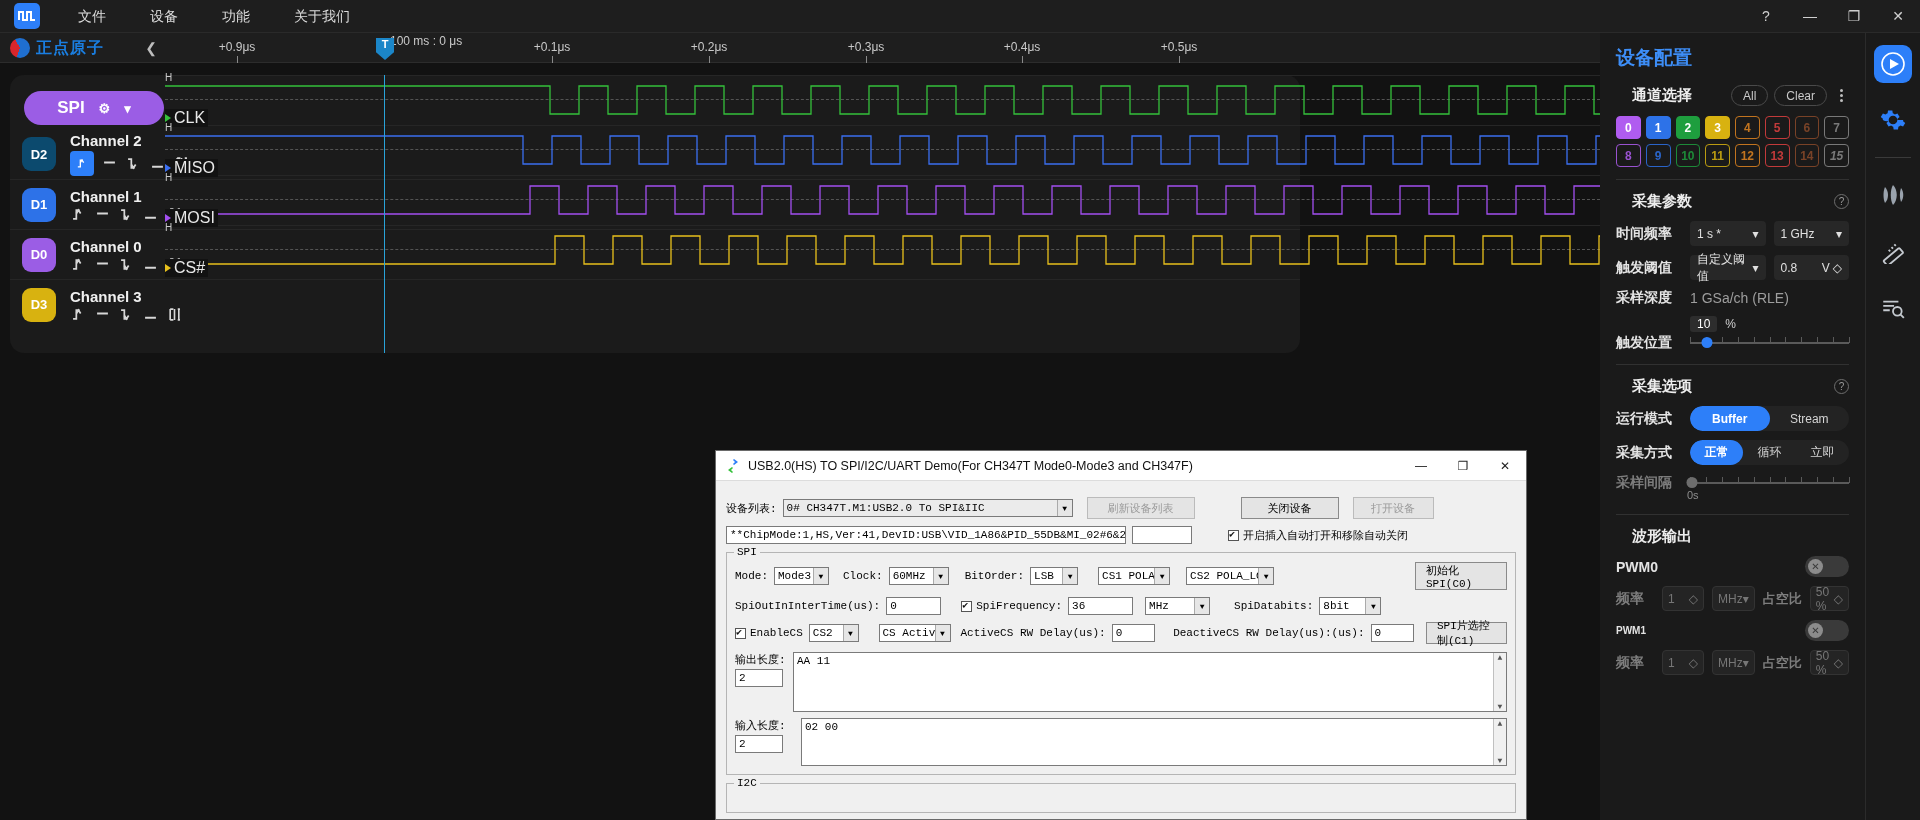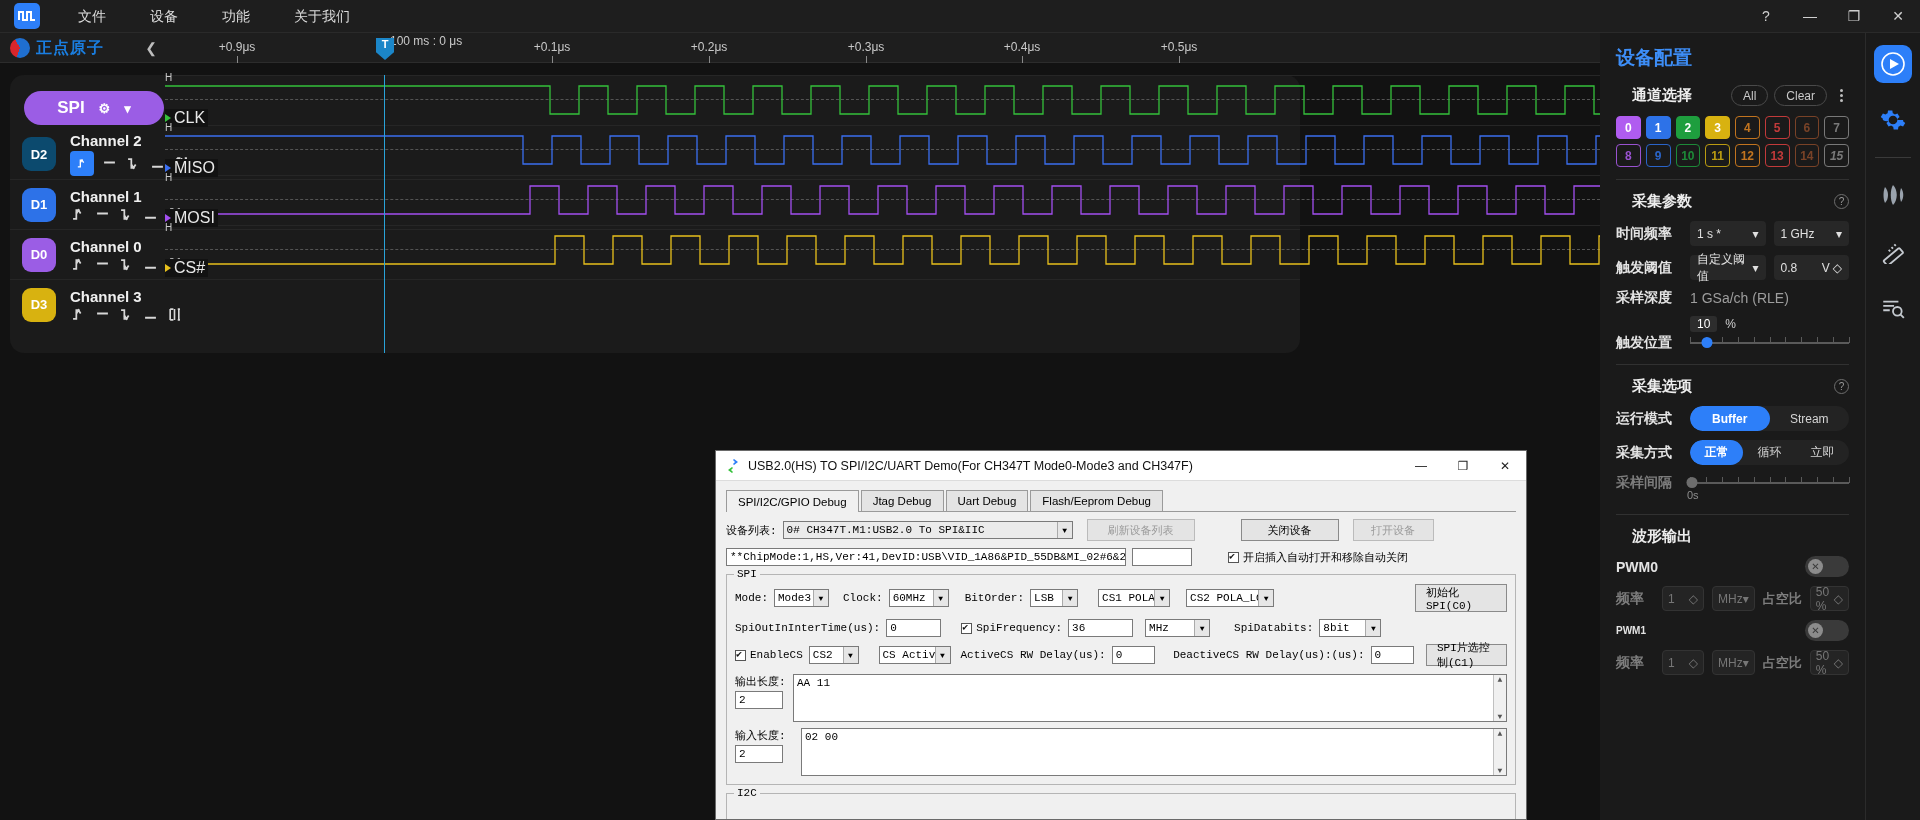--- a/index.html
+++ b/index.html
@@ -677,26 +677,20 @@
       </svg>
     <div class="dlg-ttxt">USB2.0(HS) TO SPI/I2C/UART Demo(For CH347T Mode0-Mode3 and CH347F)</div>
     <div class="dlg-ctrls">
       <div>—</div>
       <div>❐</div>
       <div class="x">✕</div>
     </div>
   </div>
 
   <div class="dlg-body">
-    <div class="tabs">
-      <div class="tab active">SPI/I2C/GPIO Debug</div>
-      <div class="tab">Jtag Debug</div>
-      <div class="tab">Uart Debug</div>
-      <div class="tab">Flash/Eeprom Debug</div>
-    </div>
 
     <div class="line">
       <div class="lab">设备列表:</div>
       <div class="w-combo gray" style="width:290px;background:#ebebeb">
         <span>0# CH347T.M1:USB2.0 To SPI&amp;IIC</span>
         <i>▼</i>
       </div>
       <div class="w-btn dis" style="width:108px;margin-left:8px">刷新设备列表</div>
       <div class="w-btn" style="width:98px;margin-left:40px">关闭设备</div>
       <div class="w-btn dis" style="width:81px;margin-left:8px">打开设备</div>
@@ -780,21 +774,21 @@
         <div class="w-btn" style="width:92px;margin-left:6px">SPI片选控制(C1)</div>
       </div>
 
       <div style="display:flex;margin-top:8px;gap:6px">
         <div style="flex:1">
           <div style="display:flex;gap:4px">
             <div style="width:54px">
               <div class="lab">输出长度:</div>
               <div class="w-input" style="width:48px;margin-top:2px">2</div>
             </div>
-            <div class="ta" style="flex:1;height:48px">
+            <div class="ta" style="flex:1;height:60px">
               <span>AA 11</span>
               <div class="sb">
                 <span>▲</span>
                 <span>▼</span>
               </div>
             </div>
           </div>
           <div style="display:flex;gap:12px;margin-top:6px">
             <div style="width:54px">
               <div class="lab">输入长度:</div>

